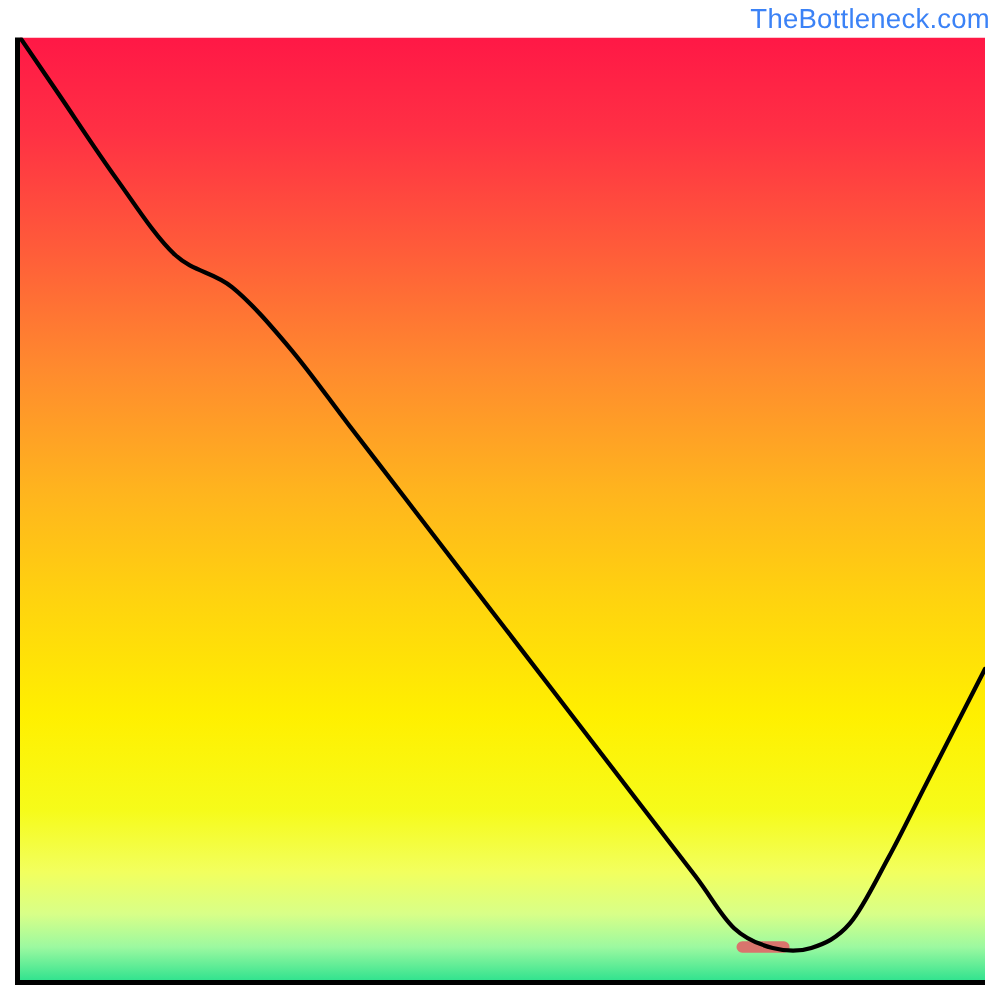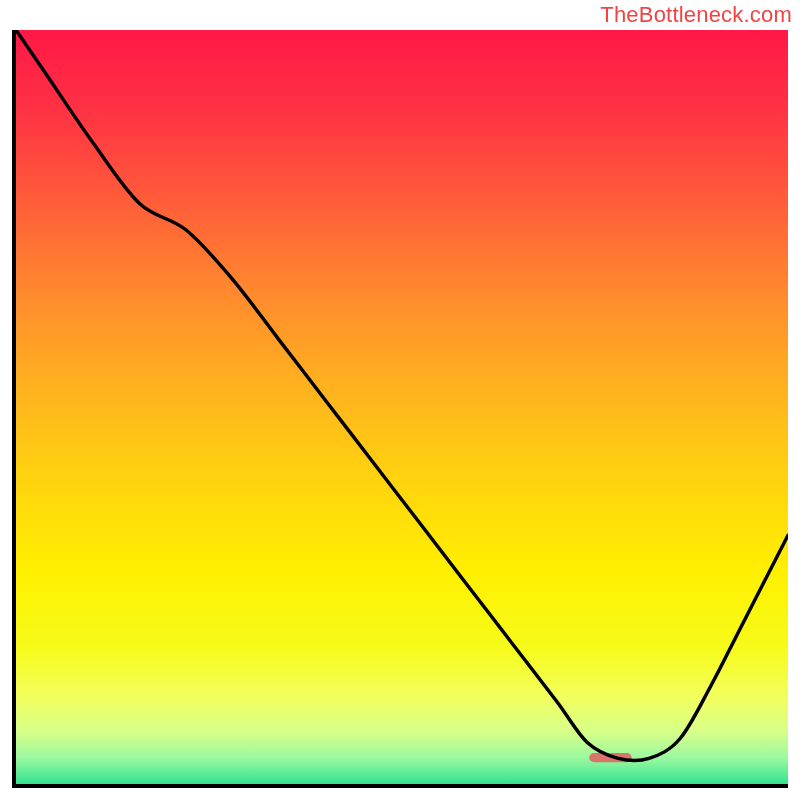--- a/index.html
+++ b/index.html
@@ -10,21 +10,21 @@
     background: #ffffff;
     font-family: Arial, Helvetica, sans-serif;
     overflow: hidden;
   }
   .watermark {
     position: absolute;
     top: 2px;
     right: 8px;
     font-size: 22px;
     font-weight: 500;
-    color: #ef4444;
+    color: #3b82f6;
     letter-spacing: 0.2px;
     z-index: 10;
   }
   .plot-area {
     position: absolute;
     left: 12px;
     top: 30px;
     width: 776px;
     height: 758px;
     border-left: 4px solid #000;

